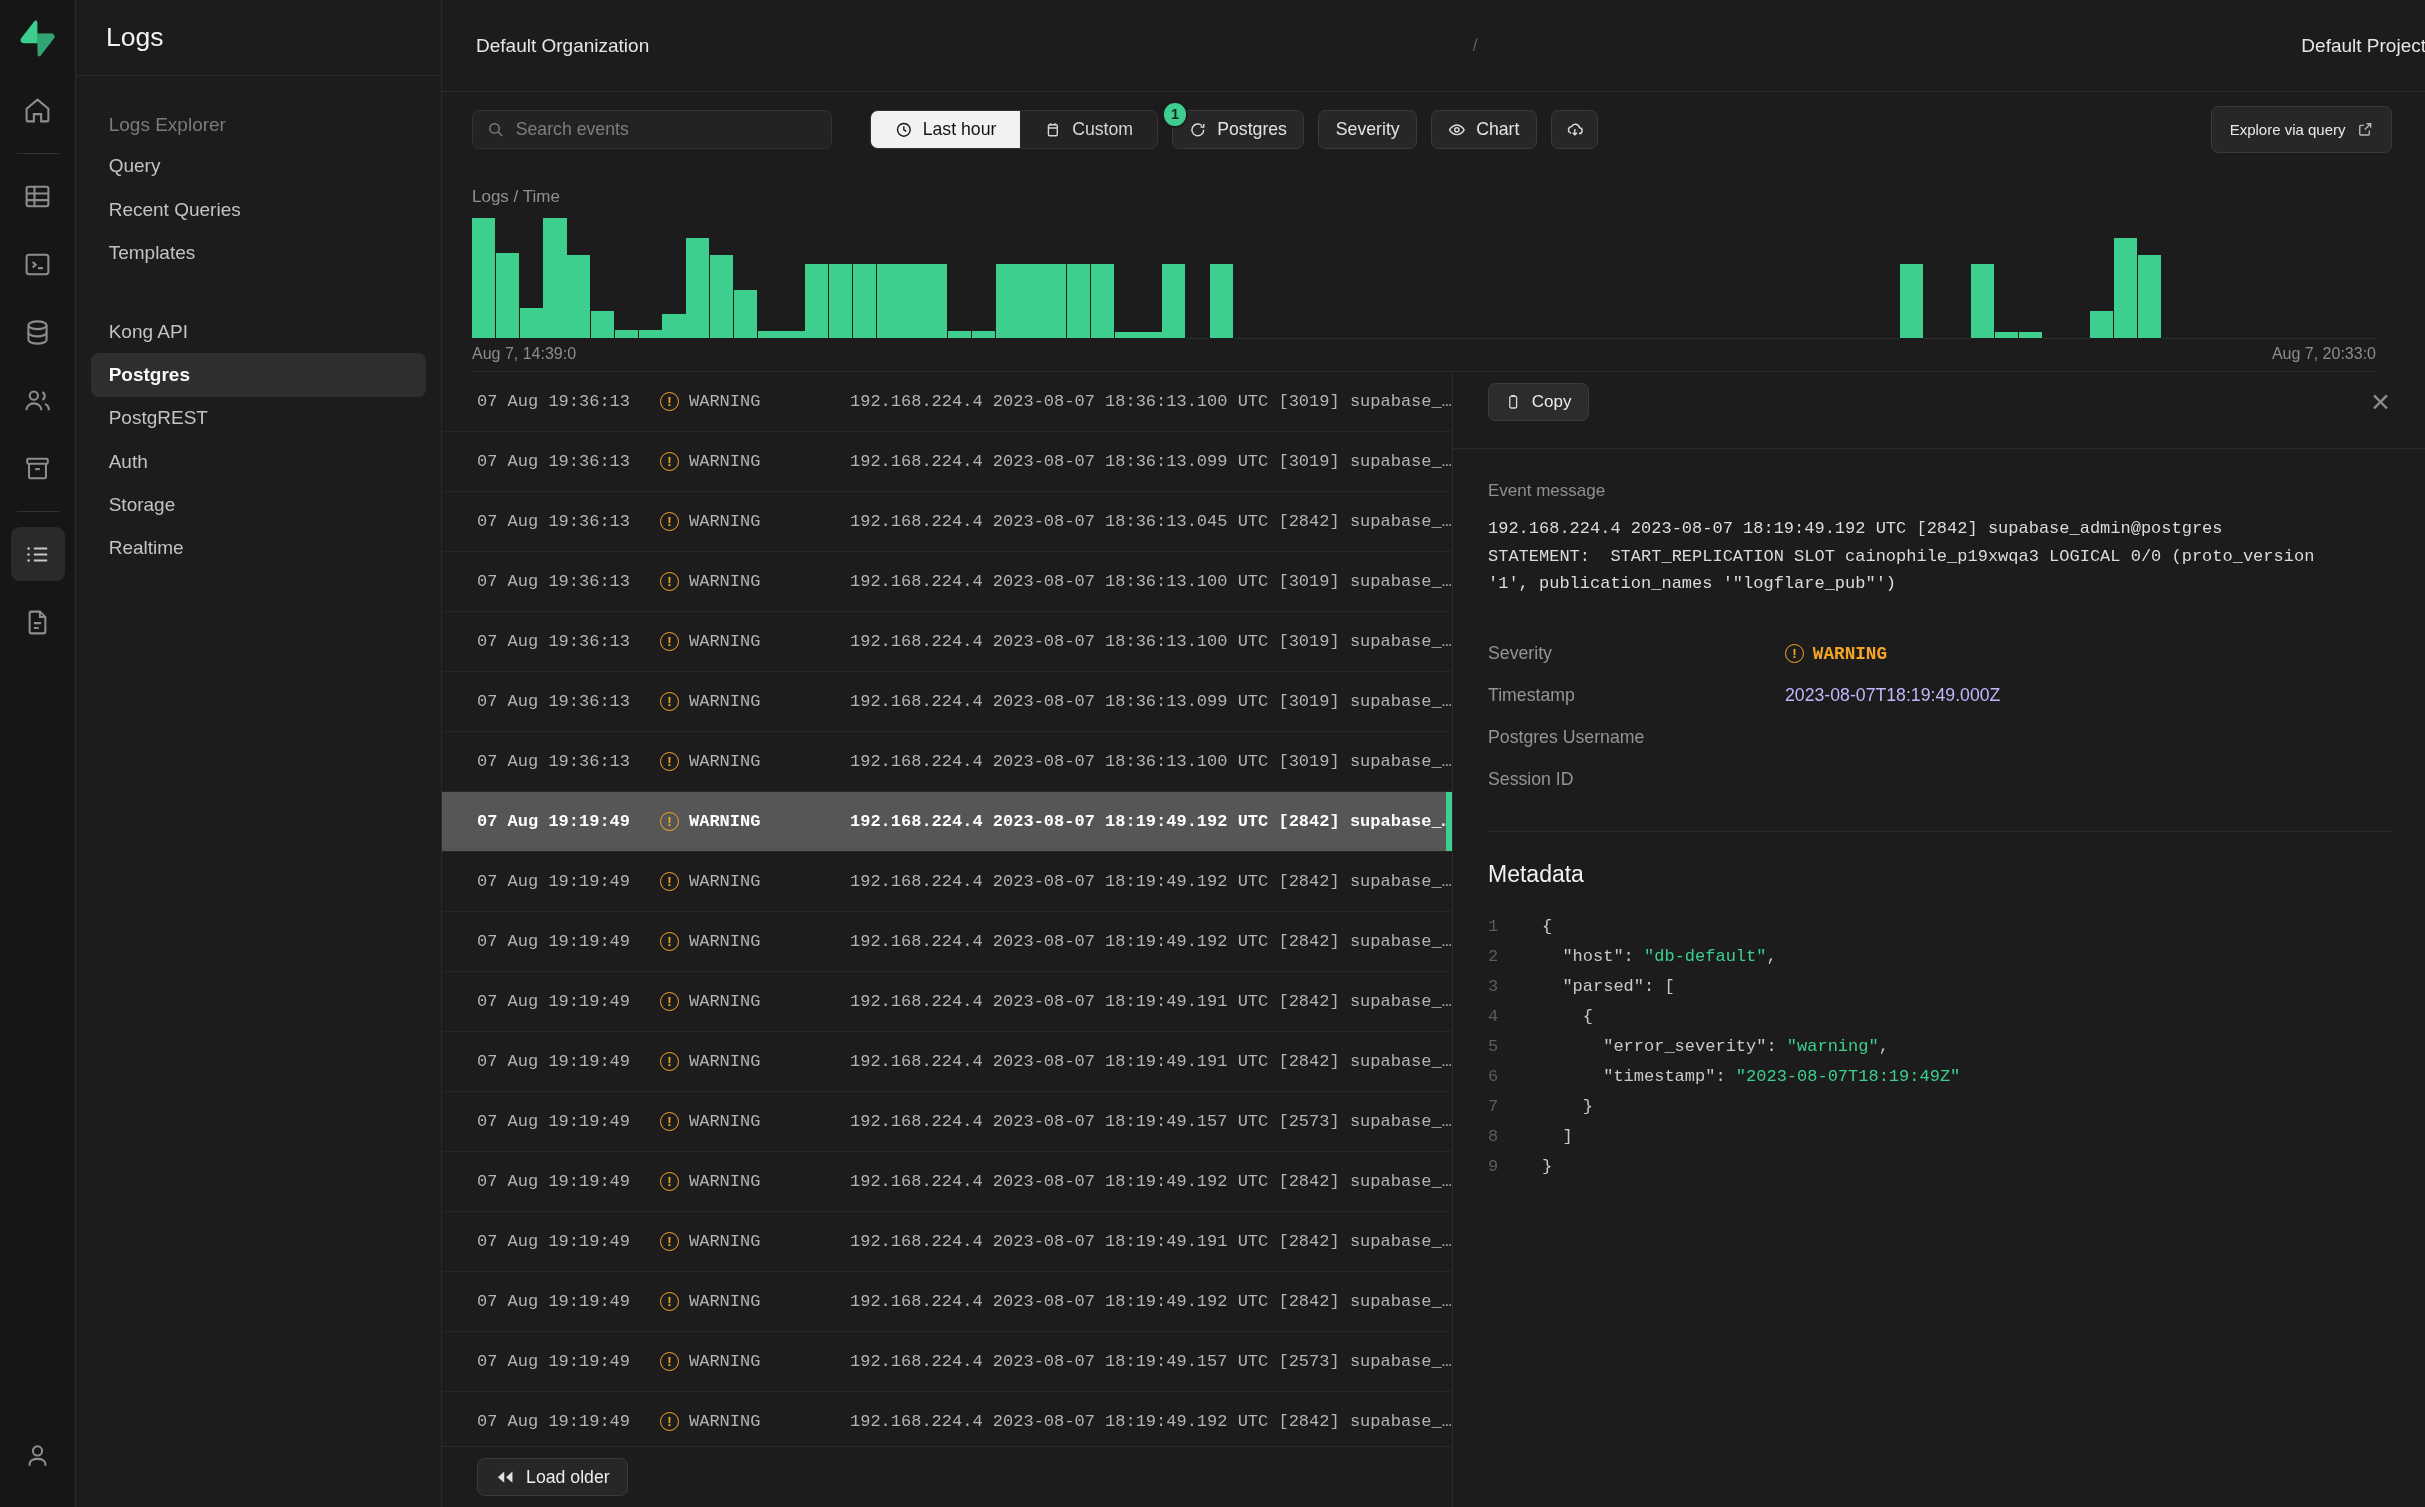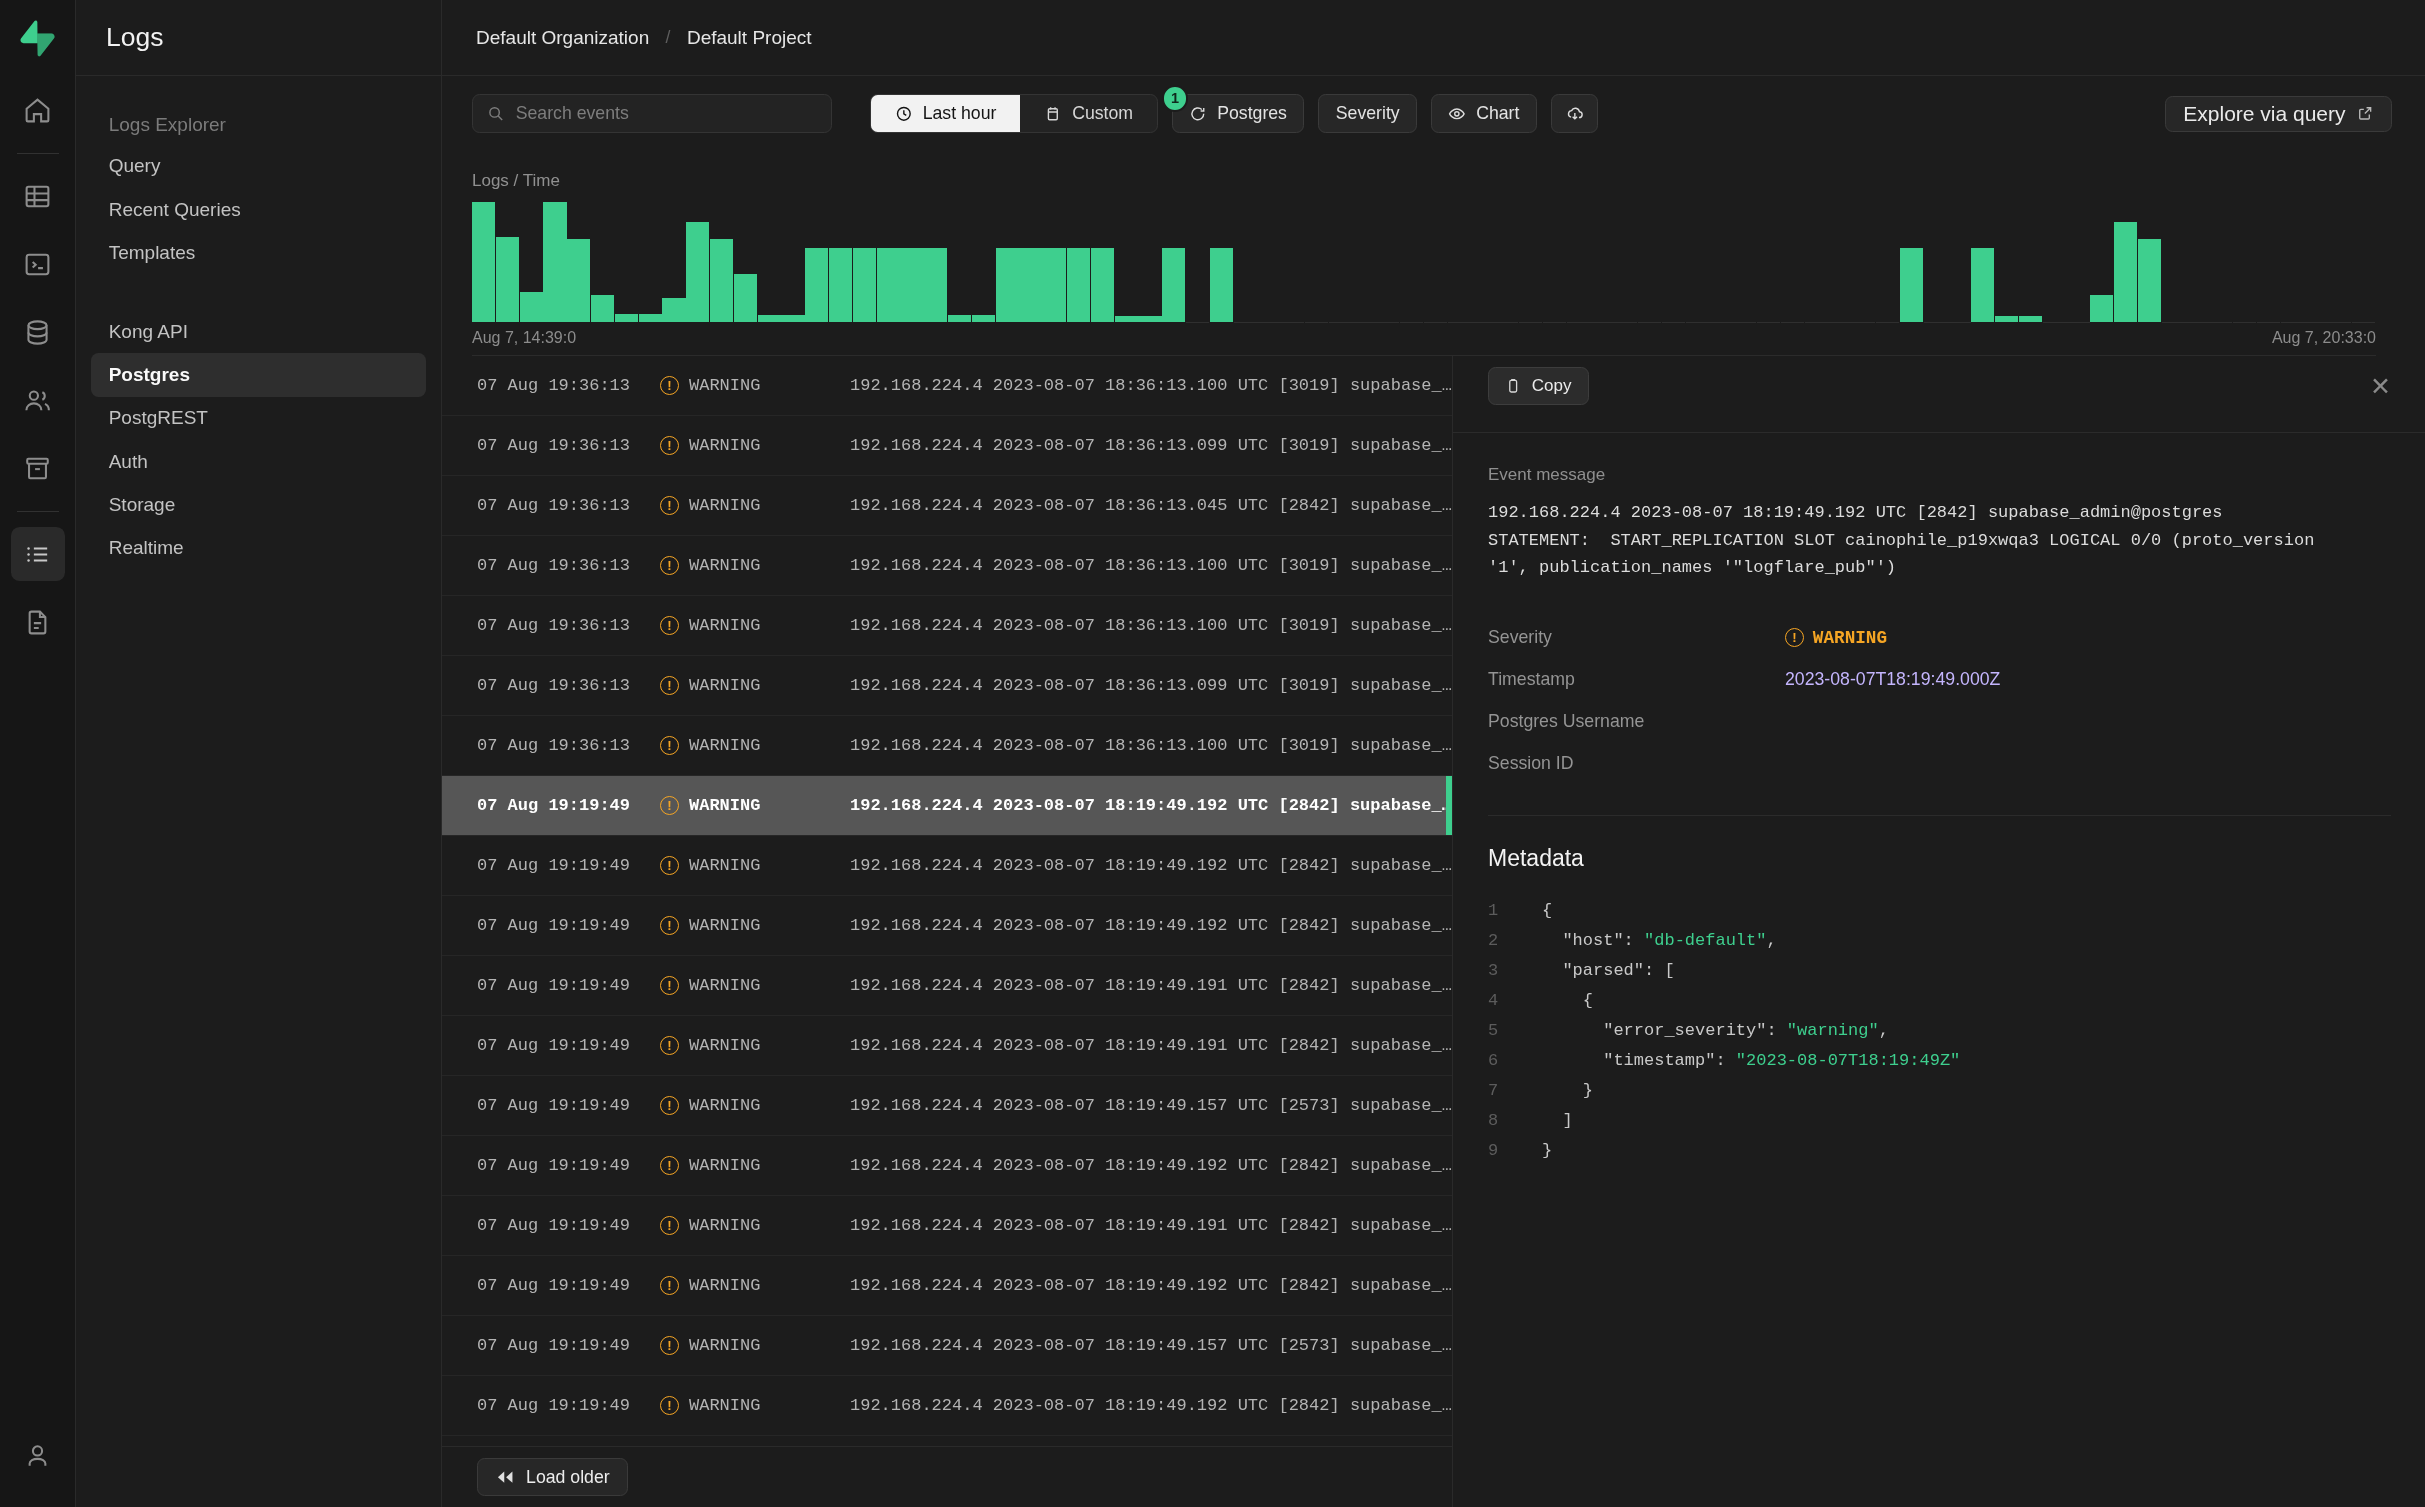--- a/index.html
+++ b/index.html
@@ -60,23 +60,24 @@
     padding: 10.7px 17.7px; border-radius: 7.6px; cursor: pointer;
     white-space: nowrap;
   }
   .sidebar-item.active { background: #2e2e2e; color: #fafafa; font-weight: 700; }
   .sidebar-gap { height: 35px; }
 
   
   .main { flex: 1; display: flex; flex-direction: column; min-width: 0; background: #1c1c1c; }
 
   .breadcrumb-bar {
-    height: 76px; display: flex; align-items: center;
+    height: 92px; display: flex; align-items: center;
     padding-left: 34px; border-bottom: 0.6px solid #2a2a2a;
     gap: 16.4px;
+    justify-content: space-between;
   }
   .crumb { font-size: 19px; color: #e6e6e6; cursor: pointer; }
   .crumb-sep { font-size: 17.7px; color: #5e5e5e; }
 
   
   .toolbar {
     height: 75px; display: flex; align-items: center;
     padding: 0 34px 0 30px; gap: 14px;
   }
   .search-box {
@@ -120,24 +121,24 @@
   .badge {
     position: absolute; left: -11.4px; top: -10px;
     width: 26.5px; height: 26.5px; border-radius: 50%;
     background: #3ecf8e; color: #10291d;
     font-size: 14.5px; font-weight: 700;
     display: flex; align-items: center; justify-content: center;
     border: 2.5px solid #1c1c1c;
   }
   .spacer { flex: 1; }
   .explore-btn {
-    height: 36px; border-radius: 7.6px;
+    height: 47px; border-radius: 7.6px;
     background: #272727; border: 0.6px solid #3a3a3a;
     display: flex; align-items: center; gap: 11.4px;
-    padding: 0 17.7px; font-size: 21px; color: #eaeaea; cursor: pointer;
+    padding: 0 17.7px; font-size: 15px; color: #eaeaea; cursor: pointer;
   }
   .explore-btn svg { width: 16.4px; height: 16.4px; stroke: #b9b9b9; fill: none; stroke-width: 2; }
 
   
   .chart-wrap { padding: 0 50px 0 30px; margin-top: 20px; }
   .chart-title { font-size: 17px; color: #909090; margin-bottom: 11.4px; }
   .chart-plot {
     height: 120px; position: relative;
     display: flex; align-items: flex-end;
   }

